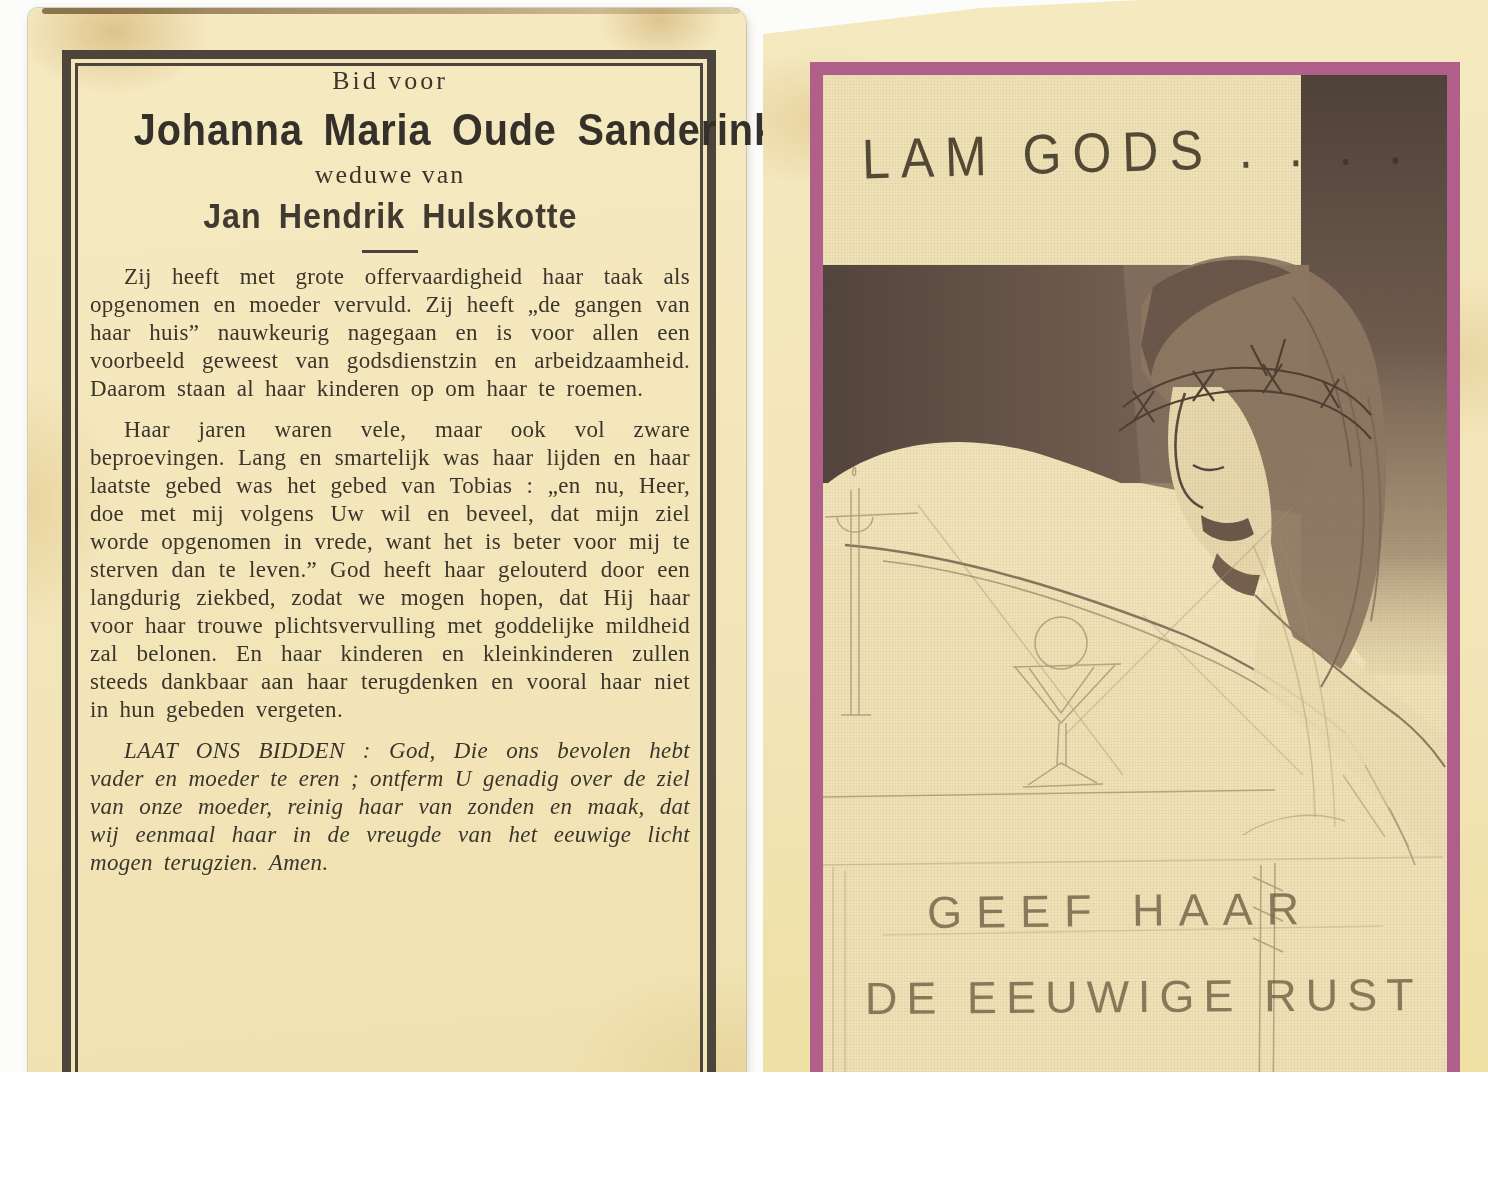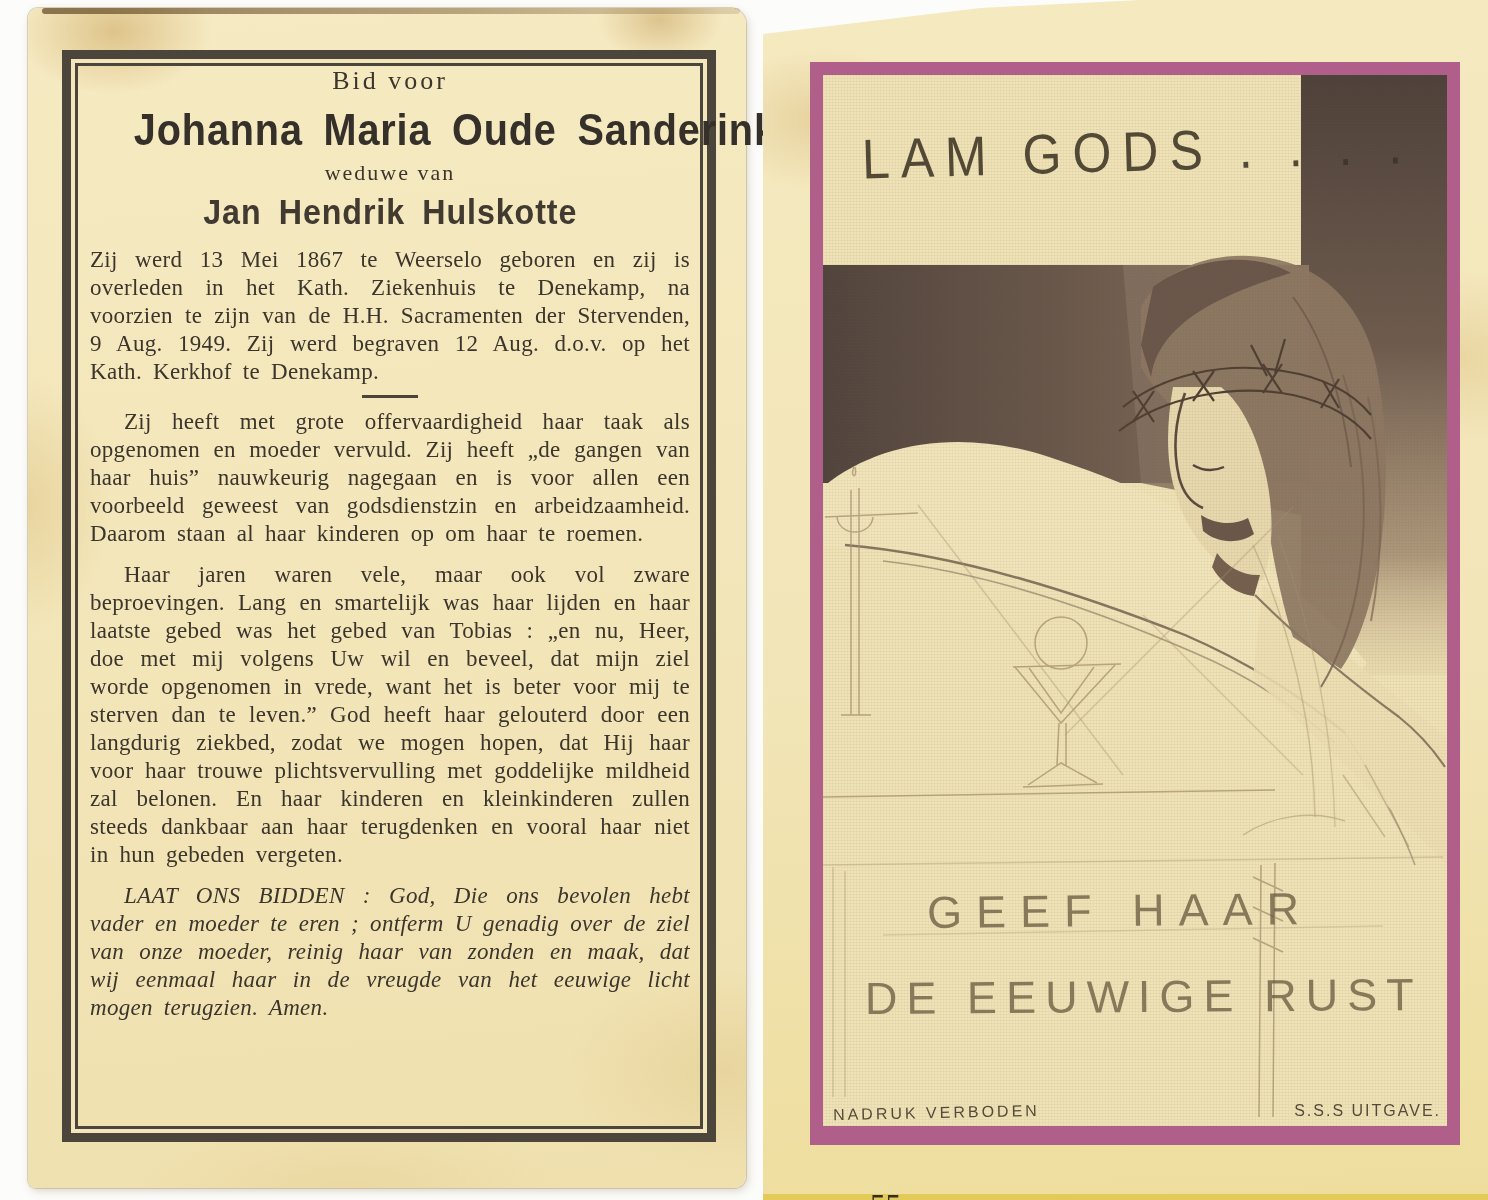--- a/index.html
+++ b/index.html
@@ -1,16 +1,16 @@
 <!DOCTYPE html>
 <html><head>
 <meta charset="utf-8">
 <style>
   html,body{margin:0;padding:0;background:#ffffff;}
-  .stage{position:relative;width:1488px;height:1200px;background:#fcfcfa;overflow:hidden;
+  .stage{position:relative;width:1488px;height:1072px;background:#fcfcfa;overflow:hidden;
          font-family:"Liberation Serif", serif;}
 
   
   .card-left{position:absolute;left:28px;top:8px;width:718px;height:1180px;
     background:
       radial-gradient(140px 90px at 12% 2%, rgba(198,158,84,.5), rgba(198,158,84,0) 70%),
       radial-gradient(120px 180px at 0% 42%, rgba(212,178,104,.35), rgba(212,178,104,0) 70%),
       radial-gradient(220px 140px at 97% 90%, rgba(214,184,116,.30), rgba(214,184,116,0) 72%),
       radial-gradient(300px 90px at 45% 100%, rgba(224,194,126,.28), rgba(224,194,126,0) 70%),
       radial-gradient(90px 60px at 88% 1%, rgba(190,150,80,.45), rgba(190,150,80,0) 70%),
@@ -24,21 +24,21 @@
   .frame{position:absolute;left:34px;top:42px;width:654px;height:1092px;
     border:9px solid #4b453b;box-sizing:border-box;
     box-shadow:inset 0 0 0 4px rgba(243,230,186,1), inset 0 0 0 7px #4b453b;}
 
   .lcontent{position:absolute;left:62px;top:56px;width:600px;color:#3b352c;}
   .intro{text-align:center;font-size:26px;letter-spacing:3px;margin:2px 0 8px 0;}
   .big-name{text-align:center;white-space:nowrap;margin:0 0 4px 0;}
   .big-name span{display:inline-block;transform:scaleX(.88);transform-origin:center;
     font-family:"Liberation Sans",sans-serif;font-weight:700;font-size:45px;
     letter-spacing:1px;word-spacing:10px;color:#35302a;}
-  .rel{text-align:center;font-size:22px;letter-spacing:2px;margin:2px 0 6px 0;}
+  .rel{text-align:center;font-size:26px;letter-spacing:2px;margin:2px 0 6px 0;}
   .husband{text-align:center;white-space:nowrap;margin:0 0 14px 0;}
   .husband span{display:inline-block;transform:scaleX(.92);transform-origin:center;
     font-family:"Liberation Sans",sans-serif;font-weight:700;font-size:35px;
     letter-spacing:1px;word-spacing:8px;color:#403a31;}
   .para{font-size:23px;line-height:28px;text-align:justify;word-spacing:5px;
     letter-spacing:.3px;margin:0;}
   .para.indent{text-indent:34px;}
   .divider{width:56px;border-top:3px solid #4a443b;margin:9px auto 10px auto;}
   .para + .para{margin-top:13px;}
   .pray{margin-top:16px;font-style:italic;}
@@ -86,21 +86,20 @@
     <div class="frame"></div>
     <div class="lcontent">
       <p class="intro">Bid voor</p>
       <div class="big-name">
         <span>Johanna Maria Oude Sanderink</span>
       </div>
       <p class="rel">weduwe van</p>
       <div class="husband">
         <span>Jan Hendrik Hulskotte</span>
       </div>
-      <p class="para">Zij werd 13 Mei 1867 te Weerselo geboren en zij is overleden in het Kath. Ziekenhuis te Denekamp, na voorzien te zijn van de H.H. Sacramenten der Stervenden, 9 Aug. 1949. Zij werd begraven 12 Aug. d.o.v. op het Kath. Kerkhof te Denekamp.</p>
       <div class="divider"></div>
       <p class="para indent">Zij heeft met grote offervaardigheid haar taak als opgenomen en moeder vervuld. Zij heeft „de gangen van haar huis” nauwkeurig nagegaan en is voor allen een voorbeeld geweest van godsdienstzin en arbeidzaamheid. Daarom staan al haar kinderen op om haar te roemen.</p>
       <p class="para indent">Haar jaren waren vele, maar ook vol zware beproevingen. Lang en smartelijk was haar lijden en haar laatste gebed was het gebed van Tobias : „en nu, Heer, doe met mij volgens Uw wil en beveel, dat mijn ziel worde opgenomen in vrede, want het is beter voor mij te sterven dan te leven.” God heeft haar gelouterd door een langdurig ziekbed, zodat we mogen hopen, dat Hij haar voor haar trouwe plichtsvervulling met goddelijke mildheid zal belonen. En haar kinderen en kleinkinderen zullen steeds dankbaar aan haar terugdenken en vooral haar niet in hun gebeden vergeten.</p>
       <p class="para indent pray">LAAT ONS BIDDEN : God, Die ons bevolen hebt vader en moeder te eren ; ontferm U genadig over de ziel van onze moeder, reinig haar van zonden en maak, dat wij eenmaal haar in de vreugde van het eeuwige licht mogen terugzien.  Amen.</p>
     </div>
   </div>
 
   <div class="card-right">
     <div class="pframe">
 

